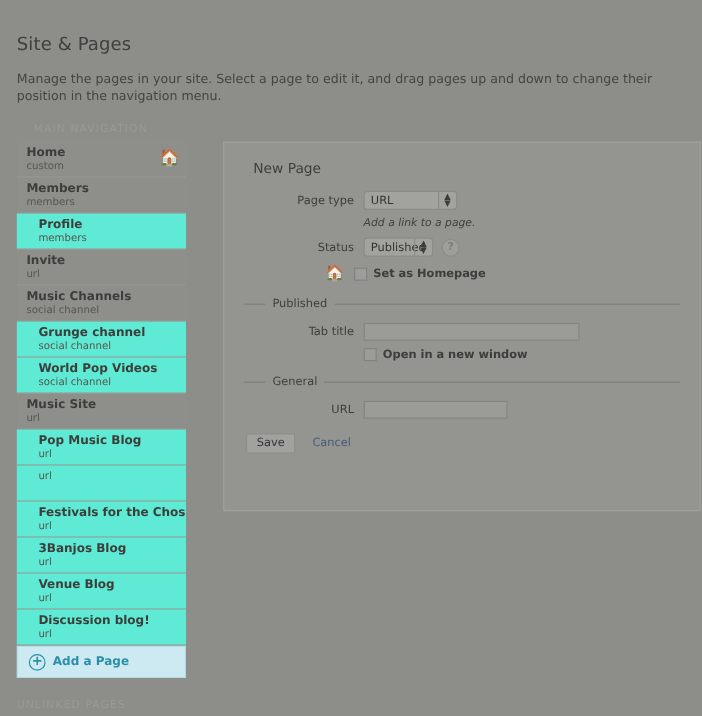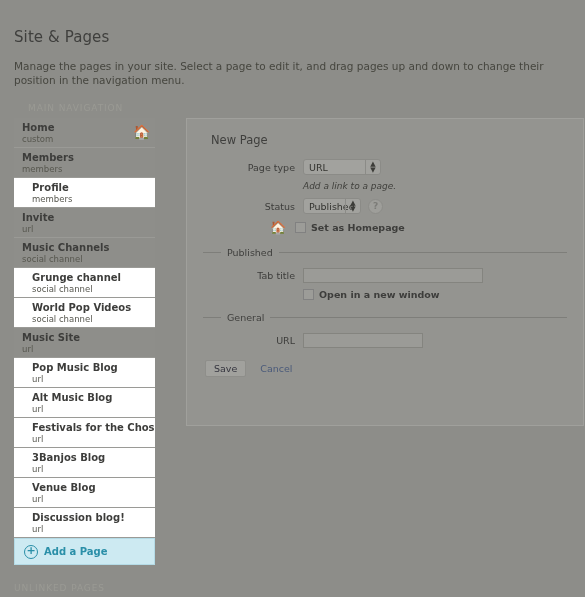--- a/index.html
+++ b/index.html
@@ -58,21 +58,21 @@
     position: relative;
     height: 30px;
     box-sizing: border-box;
     background: #8e8e8a;
     border-bottom: 1px solid #9a9a96;
     padding: 4px 6px 0 8px;
     overflow: hidden;
     cursor: pointer;
   }
   .nav-item.child {
-    background: #ffffff;
+    background: #5eead4;
     padding-left: 18px;
   }
   .nav-title {
     display: block;
     font-size: 10px;
     font-weight: bold;
     color: #3d3d3b;
     line-height: 12px;
     white-space: nowrap;
   }
@@ -342,21 +342,20 @@
         </div>
         <div class="nav-item">
           <span class="nav-title">Music Site</span>
           <span class="nav-sub">url</span>
         </div>
         <div class="nav-item child">
           <span class="nav-title">Pop Music Blog</span>
           <span class="nav-sub">url</span>
         </div>
         <div class="nav-item child">
-          <span class="nav-title">Alt Music Blog</span>
           <span class="nav-sub">url</span>
         </div>
         <div class="nav-item child">
           <span class="nav-title">Festivals for the Chosen</span>
           <span class="nav-sub">url</span>
         </div>
         <div class="nav-item child">
           <span class="nav-title">3Banjos Blog</span>
           <span class="nav-sub">url</span>
         </div>

